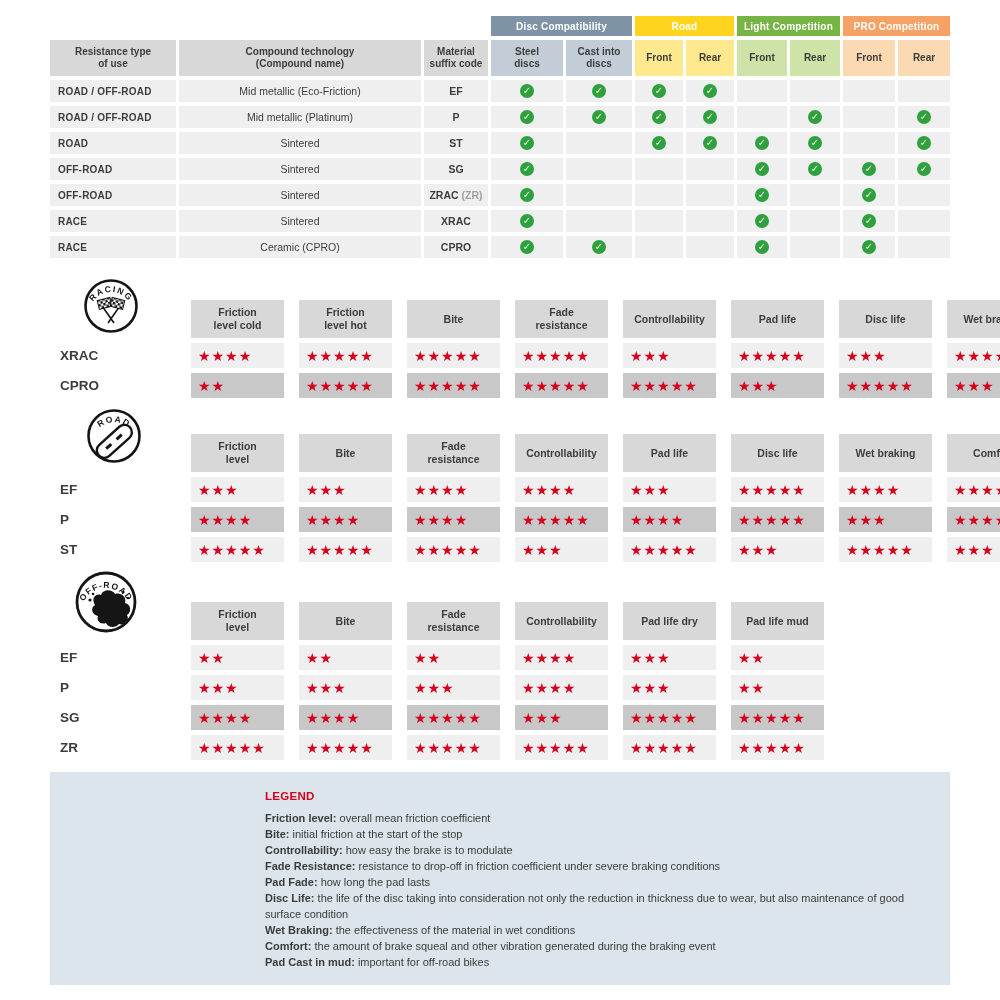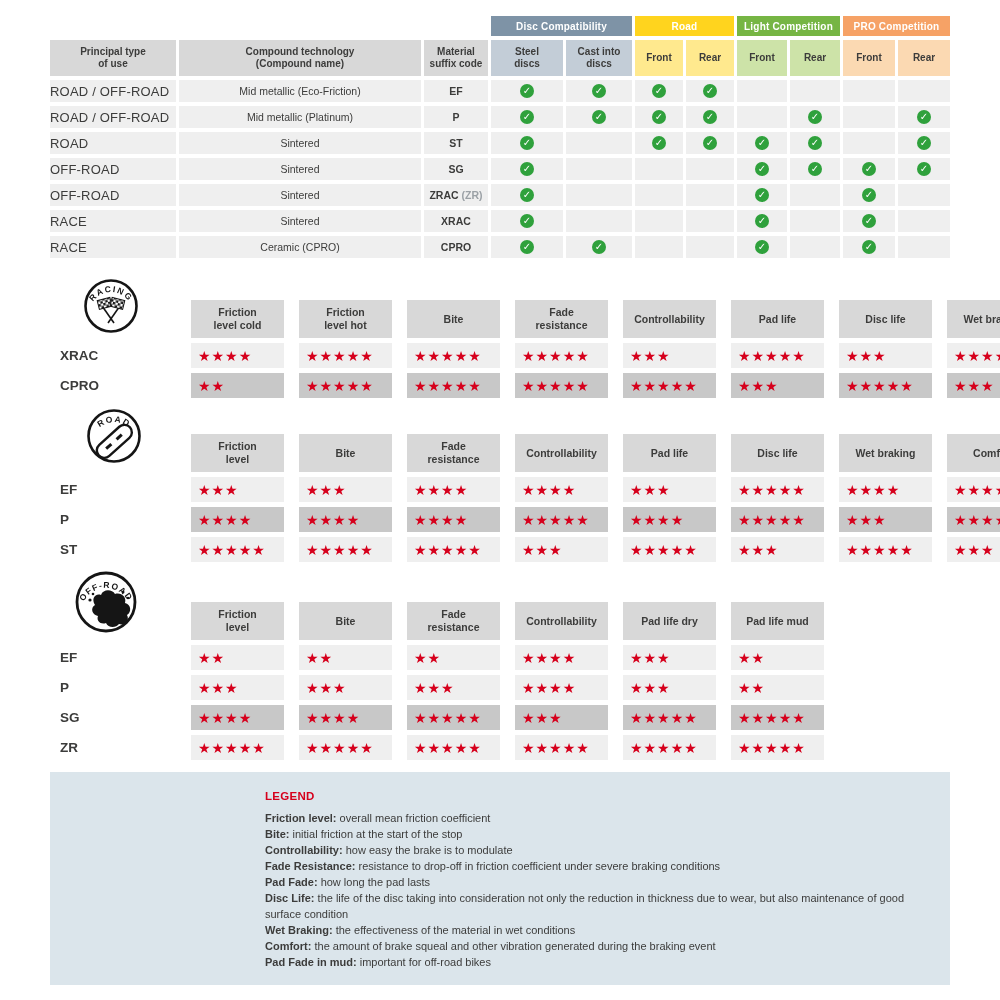--- a/index.html
+++ b/index.html
@@ -17,21 +17,21 @@
   .compat-grid {
     position:absolute; left:50px; top:16px;
     display:grid;
     grid-template-columns:126px 242px 64px 72px 66px 48px 48px 50px 50px 52px 52px;
     gap:4px 3px;
   }
   .gh { height:20px; font-size:10px; font-weight:bold; letter-spacing:.2px; }
   .spacer, .ghost { background:transparent; }
   .sub { height:36px; font-size:10px; font-weight:bold; white-space:pre-line; line-height:1.18; }
   .dr { height:22px; background:#EFEFEF; font-size:10.5px; }
-  .use { justify-content:flex-start; font-size:13px; font-weight:normal; letter-spacing:.2px; text-align:left; }
+  .use { justify-content:flex-start; padding-left:8px; font-size:10px; font-weight:bold; letter-spacing:.2px; text-align:left; }
   .compound { font-weight:normal; }
   .code { font-weight:bold; }
   .code .note { color:#9BA1A6; font-weight:bold; margin-left:3px; }
   .chk {
     width:14px; height:14px; border-radius:50%;
     color:#fff; font-size:10px; line-height:14px; text-align:center;
     font-family:"DejaVu Sans", sans-serif; font-weight:bold;
     display:inline-block;
   }
 
@@ -62,21 +62,21 @@
 <body>
 
 <div class="page">
 
   <div class="compat-grid" id="compat">
       <div class="cell spacer gh" style="grid-column: span 3;"></div>
       <div class="cell gh" style="grid-column: span 2; background: rgb(126, 147, 166); color: rgb(255, 255, 255);">Disc Compatibility</div>
       <div class="cell gh" style="grid-column: span 2; background: rgb(255, 212, 30); color: rgb(255, 255, 255);">Road</div>
       <div class="cell gh" style="grid-column: span 2; background: rgb(118, 181, 68); color: rgb(255, 255, 255);">Light Competition</div>
       <div class="cell gh" style="grid-column: span 2; background: rgb(246, 162, 102); color: rgb(255, 255, 255);">PRO Competition</div>
-      <div class="cell sub" style="background: rgb(216, 216, 216);">Principal type
+      <div class="cell sub" style="background: rgb(216, 216, 216);">Resistance type
 of use</div>
       <div class="cell sub" style="background: rgb(216, 216, 216);">Compound technology
 (Compound name)</div>
       <div class="cell sub" style="background: rgb(216, 216, 216);">Material
 suffix code</div>
       <div class="cell sub" style="background: rgb(195, 205, 215);">Steel
 discs</div>
       <div class="cell sub" style="background: rgb(195, 205, 215);">Cast into
 discs</div>
       <div class="cell sub" style="background: rgb(255, 233, 142);">Front</div>
@@ -402,17 +402,17 @@
     <div class="lg-title" style="color: rgb(214, 0, 28);">LEGEND</div>
     <div id="legend-items">
         <div class="lg-line"><span class="lg-term">Friction level:</span> overall mean friction coefficient</div>
         <div class="lg-line"><span class="lg-term">Bite:</span> initial friction at the start of the stop</div>
         <div class="lg-line"><span class="lg-term">Controllability:</span> how easy the brake is to modulate</div>
         <div class="lg-line"><span class="lg-term">Fade Resistance:</span> resistance to drop-off in friction coefficient under severe braking conditions</div>
         <div class="lg-line"><span class="lg-term">Pad Fade:</span> how long the pad lasts</div>
         <div class="lg-line"><span class="lg-term">Disc Life:</span> the life of the disc taking into consideration not only the reduction in thickness due to wear, but also maintenance of good surface condition</div>
         <div class="lg-line"><span class="lg-term">Wet Braking:</span> the effectiveness of the material in wet conditions</div>
         <div class="lg-line"><span class="lg-term">Comfort:</span> the amount of brake squeal and other vibration generated during the braking event</div>
-        <div class="lg-line"><span class="lg-term">Pad Fade in mud:</span> important for off-road bikes</div>
+        <div class="lg-line"><span class="lg-term">Pad Cast in mud:</span> important for off-road bikes</div>
       </div>
   </div>
 
 </div>
 
 </body></html>

